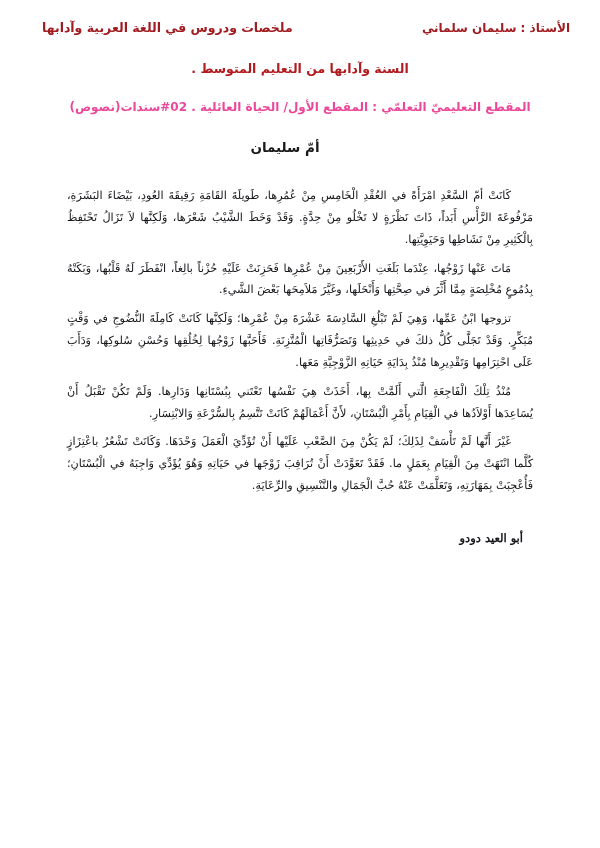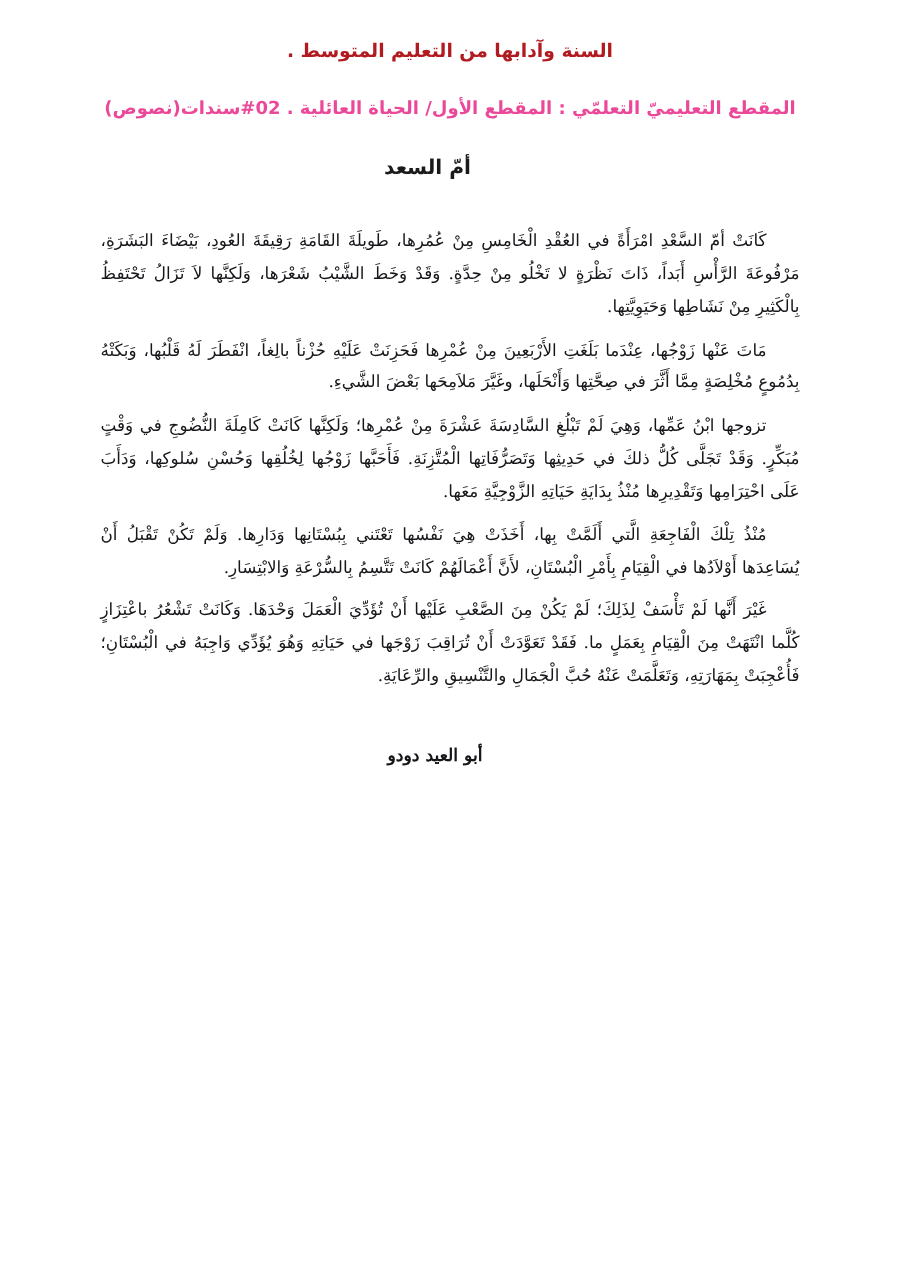--- a/index.html
+++ b/index.html
@@ -108,47 +108,51 @@
   }
 
   .signature {
     direction: rtl;
     width: 466px;
     margin: 0 auto;
     padding-top: 18px;
     font-size: 11.5px;
     font-weight: 700;
     color: #16161a;
-    text-align: center;
+    text-align: right;
     padding-right: 20px;
     font-family: "DejaVu Serif", "Liberation Serif", serif;
   }
 
   
   .page-footer {
     position: absolute;
     bottom: 0;
     right: 0;
     left: 0;
     height: 22px;
   }
 </style>
 </head>
 <body>
 
 <div class="page">
 
+  <div class="header-row">
+    <div class="header-text right">ملخصات ودروس في اللغة العربية وآدابها</div>
+    <div class="header-text left">الأستاذ : سليمان سلماني</div>
+  </div>
 
   <div class="line-red">السنة وآدابها من التعليم المتوسط .</div>
 
   <div class="line-green first">المقطع التعليميّ التعلمّي : المقطع الأول/ الحياة العائلية . 02#سندات(نصوص)</div>
 
 
 
-  <div class="text-title">أمّ السعد</div>
+  <div class="text-title">أمّ سليمان</div>
 
   <div class="body-text">
     <p>كَانَتْ أمّ السَّعْدِ امْرَأَةً في العُقْدِ الْخَامِسِ مِنْ عُمُرِها، طَويلَةَ القَامَةِ رَقِيقَةَ العُودِ، بَيْضَاءَ البَشَرَةِ، مَرْفُوعَةَ الرَّأْسِ أَبَداً، ذَاتَ نَظْرَةٍ لا تَخْلُو مِنْ حِدَّةٍ. وَقَدْ وَخَطَ الشَّيْبُ شَعْرَها، وَلَكِنَّها لاَ تَزَالُ تَحْتَفِظُ بِالْكَثِيرِ مِنْ نَشَاطِها وَحَيَوِيَّتِها.</p>
     <p>مَاتَ عَنْها زَوْجُها، عِنْدَما بَلَغَتِ الأَرْبَعِينَ مِنْ عُمْرِها فَحَزِنَتْ عَلَيْهِ حُزْناً بالِغاً، انْفَطَرَ لَهُ قَلْبُها، وَبَكَتْهُ بِدُمُوعٍ مُخْلِصَةٍ مِمَّا أَثَّرَ في صِحَّتِها وَأَنْحَلَها، وغَيَّرَ مَلاَمِحَها بَعْضَ الشَّيءِ.</p>
     <p>تزوجها ابْنُ عَمِّها، وَهِيَ لَمْ تَبْلُغِ السَّادِسَةَ عَشْرَةَ مِنْ عُمْرِها؛ وَلَكِنَّها كَانَتْ كَامِلَةَ النُّضُوجِ في وَقْتٍ مُبَكِّرٍ. وَقَدْ تَجَلَّى كُلُّ ذلكَ في حَدِيثِها وَتَصَرُّفَاتِها الْمُتَّزِنَةِ. فَأَحَبَّها زَوْجُها لِخُلُقِها وَحُسْنِ سُلوكِها، وَدَأَبَ عَلَى احْتِرَامِها وَتَقْدِيرِها مُنْذُ بِدَايَةِ حَيَاتِهِ الزَّوْجِيَّةِ مَعَها.</p>
     <p>مُنْذُ تِلْكَ الْفَاجِعَةِ الَّتي أَلَمَّتْ بِها، أَخَذَتْ هِيَ نَفْسُها تَعْتَني بِبُسْتَانِها وَدَارِها. وَلَمْ تَكُنْ تَقْبَلُ أَنْ يُسَاعِدَها أَوْلاَدُها في الْقِيَامِ بِأَمْرِ الْبُسْتَانِ، لأَنَّ أَعْمَالَهُمْ كَانَتْ تَتَّسِمُ بِالسُّرْعَةِ وَالابْتِسَارِ.</p>
     <p>غَيْرَ أَنَّها لَمْ تَأْسَفْ لِذَلِكَ؛ لَمْ يَكُنْ مِنَ الصَّعْبِ عَلَيْها أَنْ تُؤَدِّيَ الْعَمَلَ وَحْدَهَا. وَكَانَتْ تَشْعُرُ باعْتِزَازٍ كُلَّما انْتَهَتْ مِنَ الْقِيَامِ بِعَمَلٍ ما. فَقَدْ تَعَوَّدَتْ أَنْ تُرَاقِبَ زَوْجَها في حَيَاتِهِ وَهُوَ يُؤَدِّي وَاجِبَهُ في الْبُسْتَانِ؛ فَأُعْجِبَتْ بِمَهَارَتِهِ، وَتَعَلَّمَتْ عَنْهُ حُبَّ الْجَمَالِ والتَّنْسِيقِ والرِّعَايَةِ.</p>
   </div>
 
   <div class="signature">أبو العيد دودو</div>

